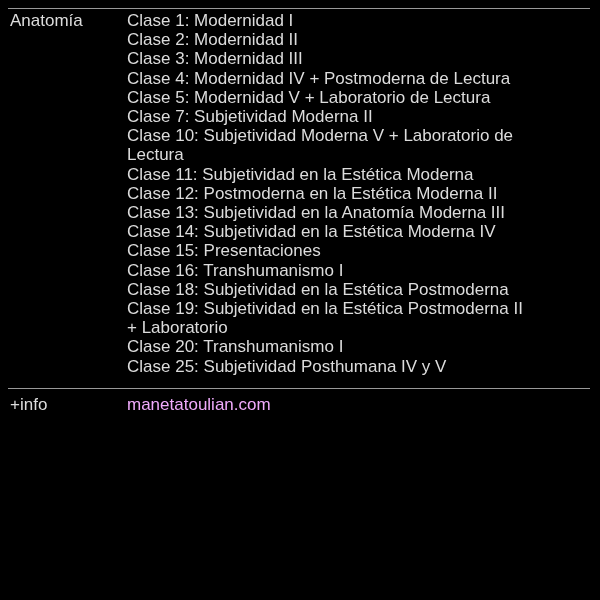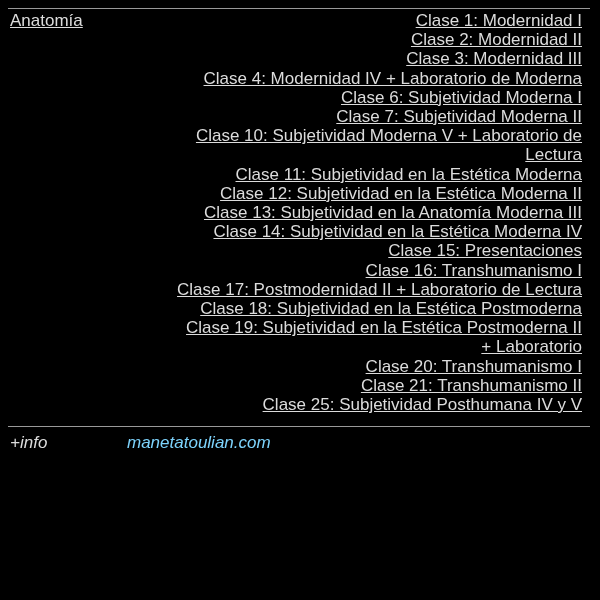--- a/index.html
+++ b/index.html
@@ -27,82 +27,77 @@
   }
   .footer-divider {
     margin-top: 12px;
   }
   .row {
     display: flex;
     align-items: flex-start;
   }
   .main-row {
     margin-top: 2px;
-    text-decoration: underline;
   }
   .footer-row {
     margin-top: 6px;
-    font-style: italic;
   }
   .label-col {
     width: 127px;
     flex: 0 0 127px;
     padding-left: 10px;
     box-sizing: border-box;
   }
   .content-col {
     width: 455px;
     flex: 0 0 455px;
   }
   ul.class-list {
     margin: 0;
     padding: 0;
     list-style: none;
-    text-align: right;
   }
   ul.class-list li {
     white-space: pre-line;
   }
   .link {
-    color: #7dd3fc;
+    color: #f0abfc;
     text-decoration: none;
     cursor: pointer;
   }
 </style>
 </head>
 <body>
 
 <div>
 
   <div class="divider top-divider"></div>
 
   <div class="row main-row">
     <div class="label-col">Anatomía</div>
     <div class="content-col">
       <ul class="class-list">
           <li>Clase 1: Modernidad I</li>
           <li>Clase 2: Modernidad II</li>
           <li>Clase 3: Modernidad III</li>
-          <li>Clase 4: Modernidad IV + Laboratorio de Moderna</li>
-          <li>Clase 6: Subjetividad Moderna I</li>
+          <li>Clase 4: Modernidad IV + Postmoderna de Lectura</li>
+          <li>Clase 5: Modernidad V + Laboratorio de Lectura</li>
           <li>Clase 7: Subjetividad Moderna II</li>
           <li>Clase 10: Subjetividad Moderna V + Laboratorio de
 Lectura</li>
           <li>Clase 11: Subjetividad en la Estética Moderna</li>
-          <li>Clase 12: Subjetividad en la Estética Moderna II</li>
+          <li>Clase 12: Postmoderna en la Estética Moderna II</li>
           <li>Clase 13: Subjetividad en la Anatomía Moderna III</li>
           <li>Clase 14: Subjetividad en la Estética Moderna IV</li>
           <li>Clase 15: Presentaciones</li>
           <li>Clase 16: Transhumanismo I</li>
-          <li>Clase 17: Postmodernidad II + Laboratorio de Lectura</li>
           <li>Clase 18: Subjetividad en la Estética Postmoderna</li>
           <li>Clase 19: Subjetividad en la Estética Postmoderna II
 + Laboratorio</li>
           <li>Clase 20: Transhumanismo I</li>
-          <li>Clase 21: Transhumanismo II</li>
           <li>Clase 25: Subjetividad Posthumana IV y V</li>
         </ul>
     </div>
   </div>
 
   <div class="divider footer-divider"></div>
 
   <div class="row footer-row">
     <div class="label-col">+info</div>
     <div class="content-col">

